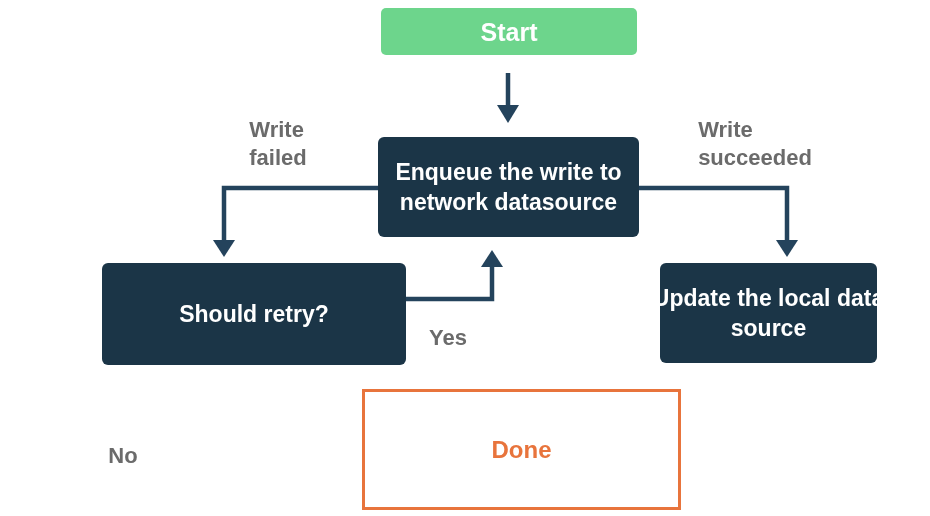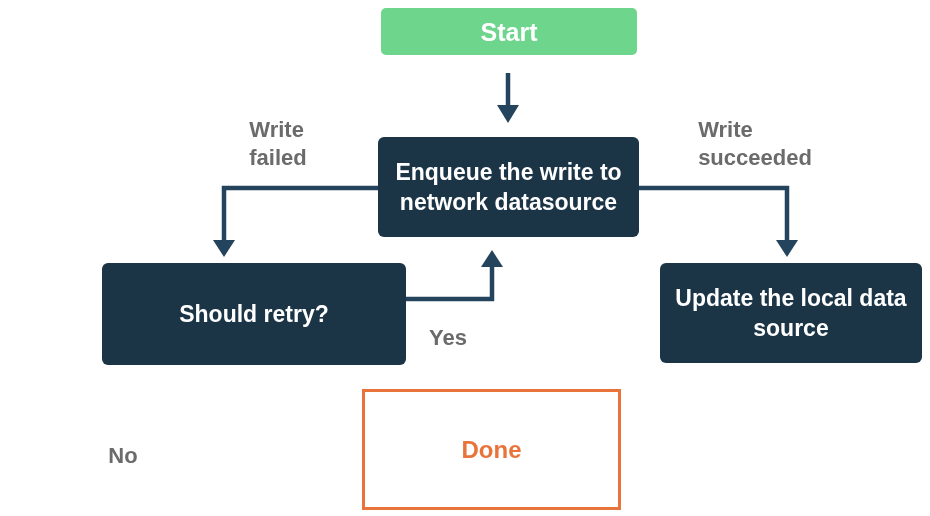--- a/index.html
+++ b/index.html
@@ -28,23 +28,23 @@
     background:var(--start-fill,#6dd58c);color:var(--node-text,#fff);
     border-radius:5px;font-size:25px;
     left:381px;top:8px;width:256px;height:47px;
   }
   .node-dark{
     background:var(--node-fill,#1b3547);color:var(--node-text,#fff);
     border-radius:6px;
   }
   .node-enqueue{left:378px;top:137px;width:261px;height:100px;}
   .node-should-retry{left:102px;top:263px;width:304px;height:102px;}
-  .node-update-local{left:660px;top:263px;width:262px;height:100px;}
+  .node-update-local{left:660px;top:263px;width:217px;height:100px;}
   .node-done{
-    left:362px;top:389px;width:259px;height:121px;
+    left:362px;top:389px;width:319px;height:121px;
     background:transparent;color:var(--done-accent,#e8743c);
     border:3px solid var(--done-accent,#e8743c);border-radius:0;
     font-size:24px;
   }
   .edge-label{
     position:absolute;transform:translateX(-50%);
     color:var(--edge-label,#6b6b6b);
     font-weight:700;font-size:22px;line-height:28px;
     text-align:left;white-space:pre;
   }

